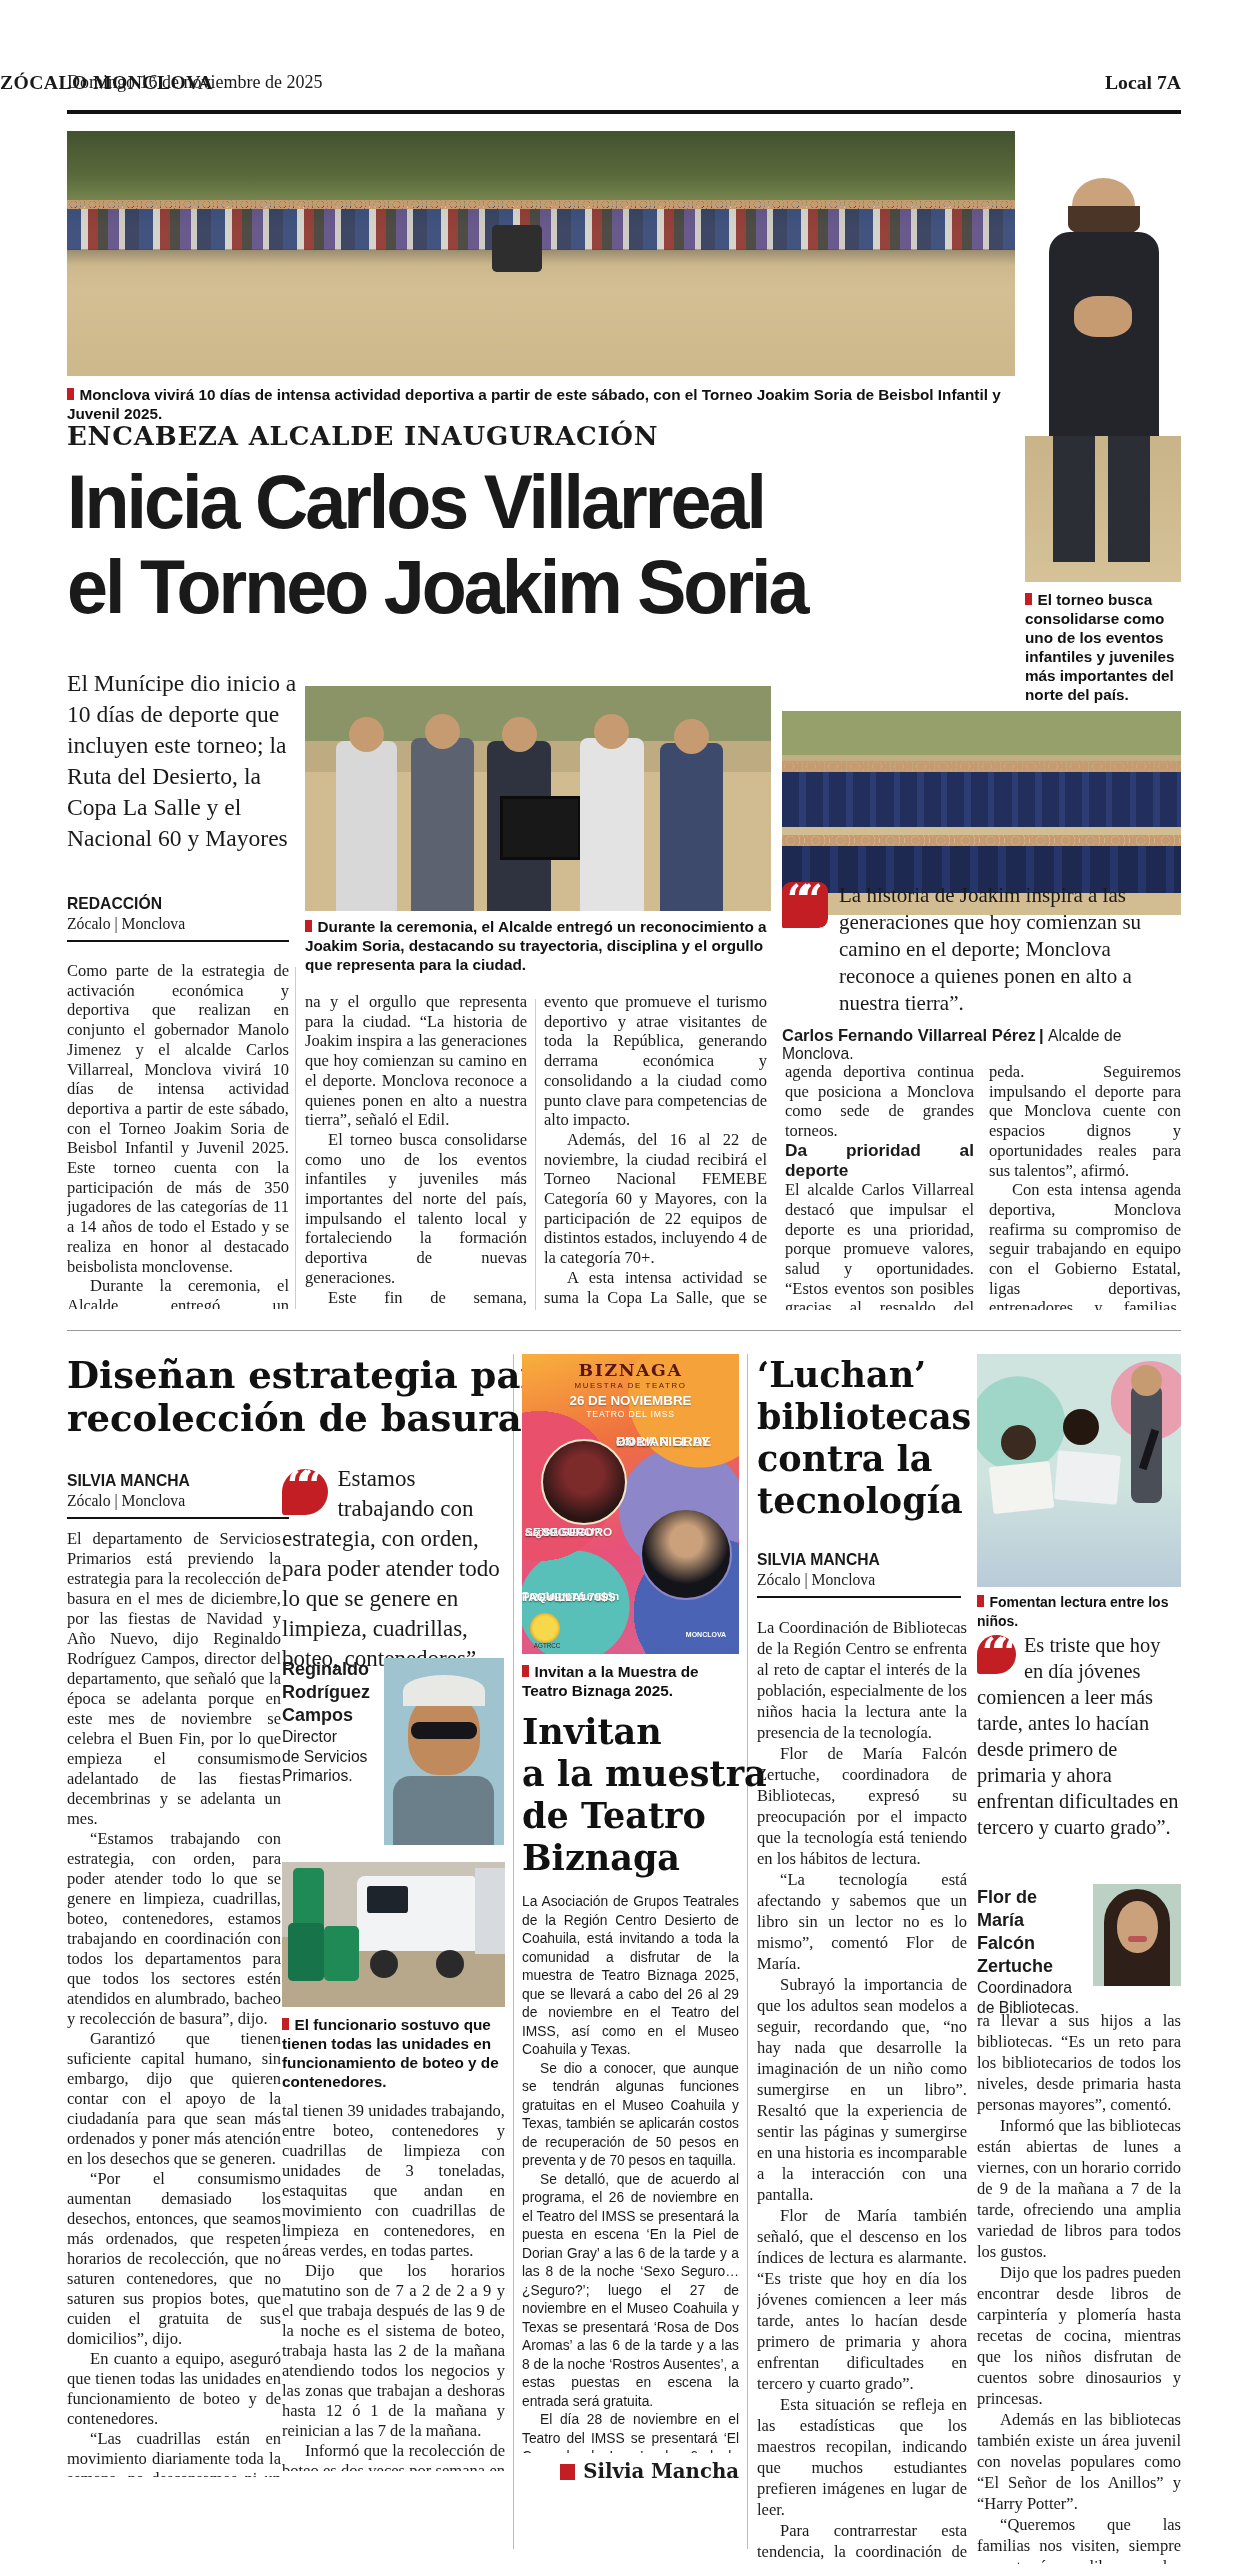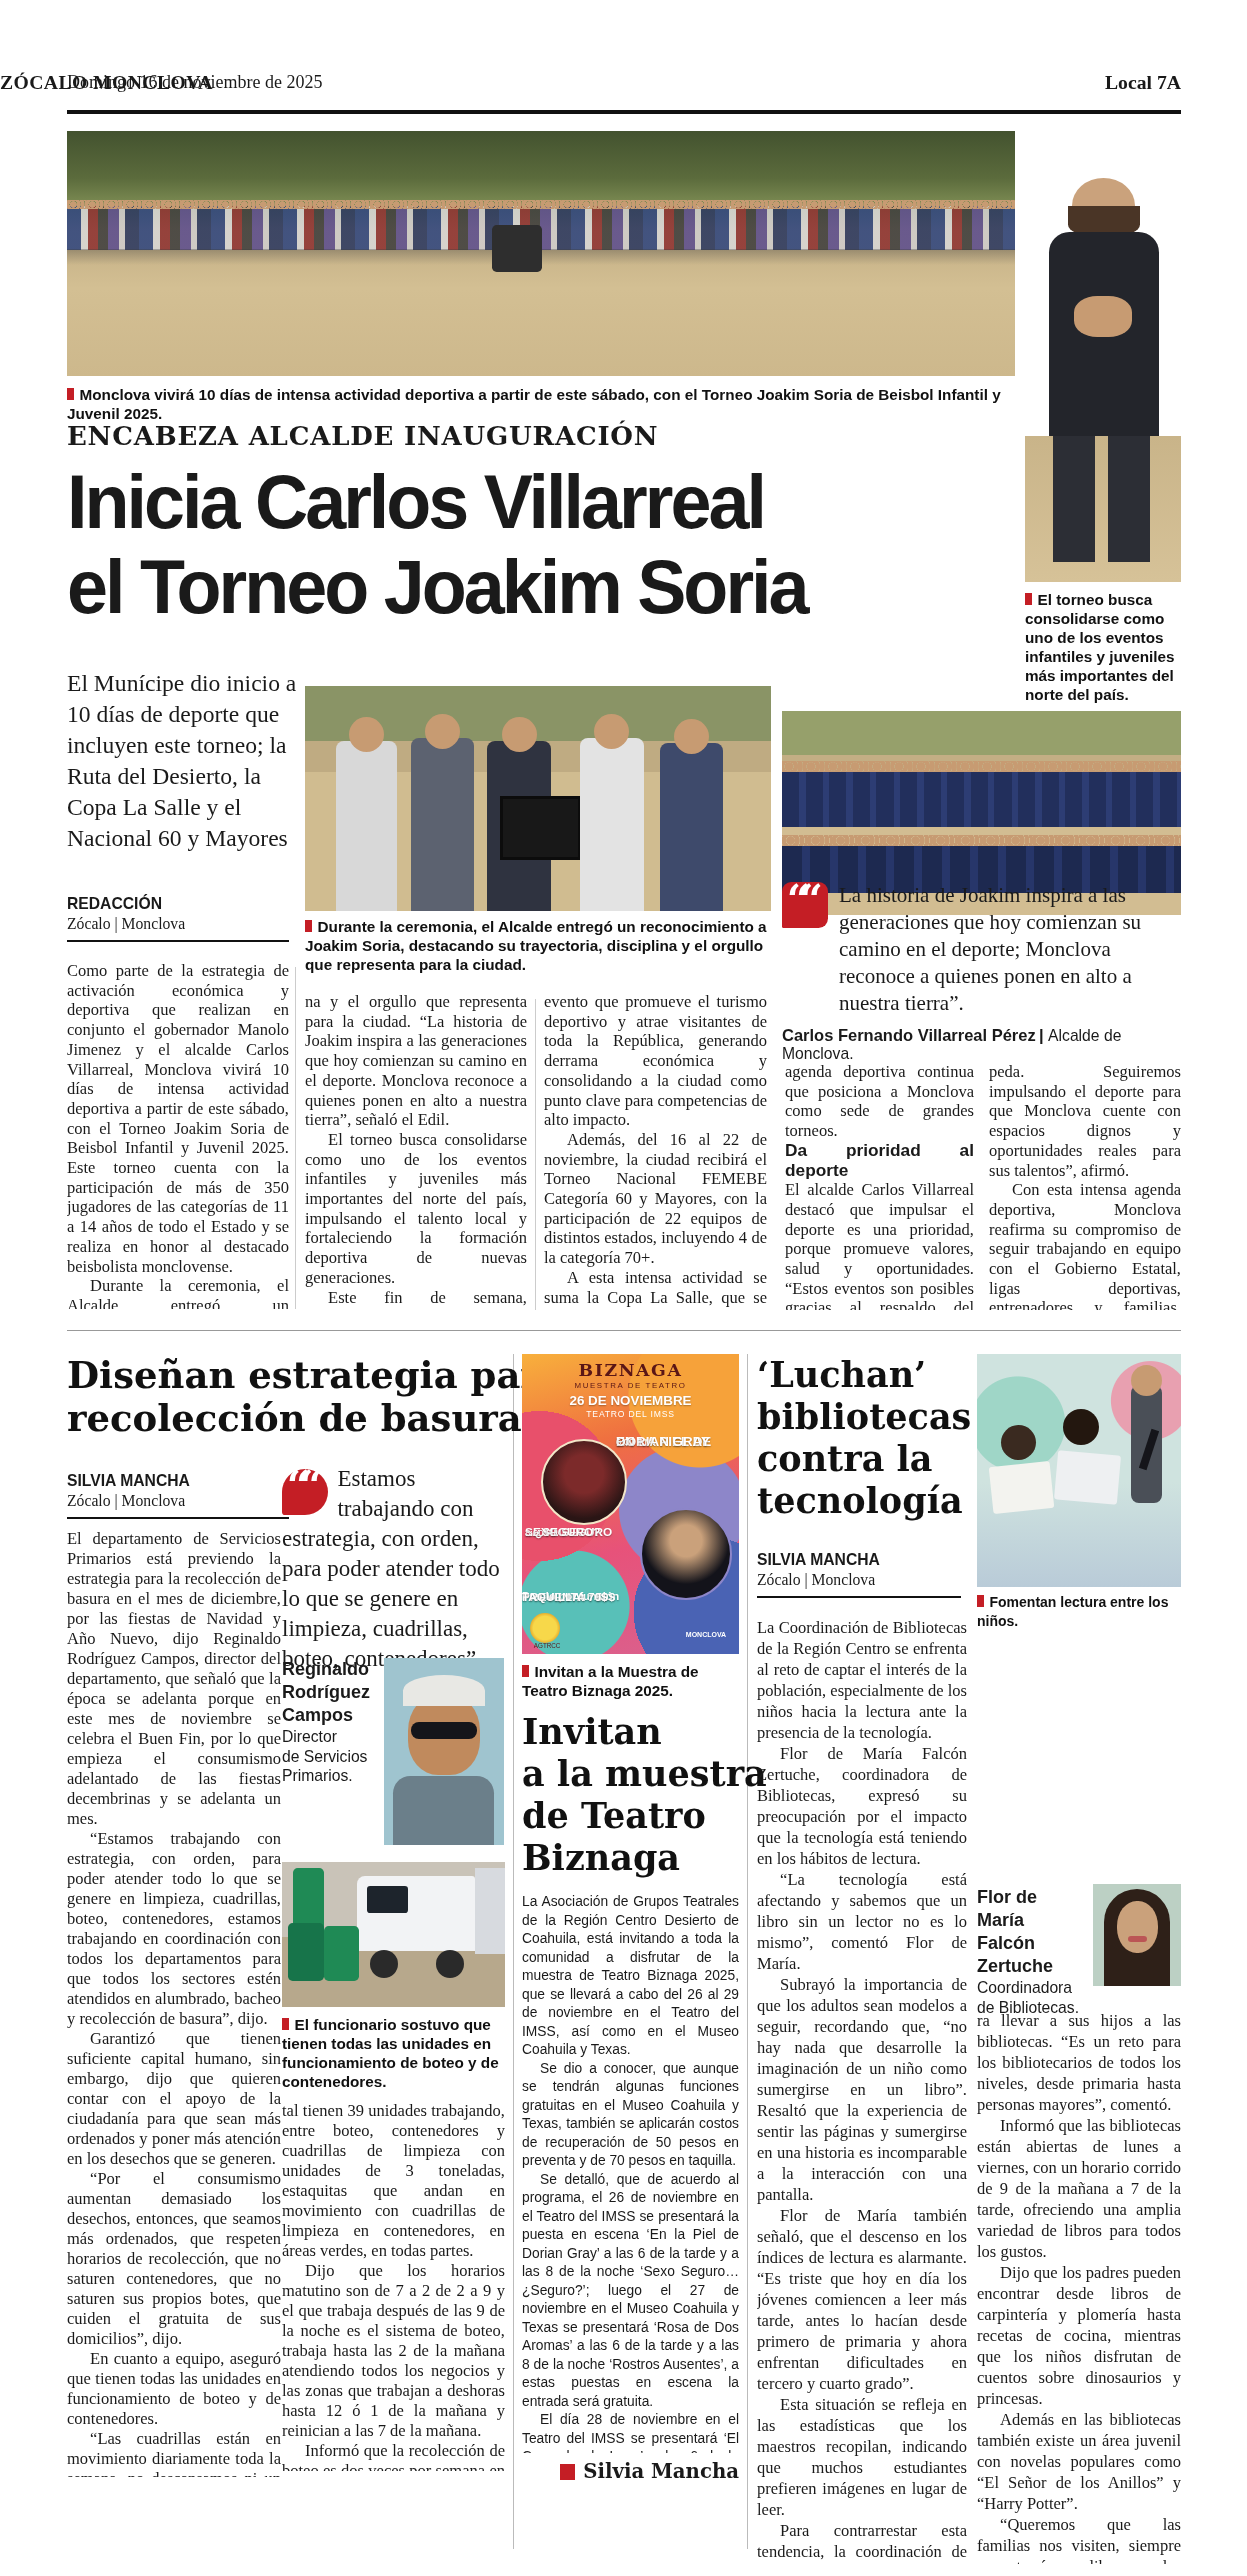--- a/index.html
+++ b/index.html
@@ -305,20 +305,24 @@
     <p>La Coordinación de Bibliotecas de la Región Centro se enfrenta al reto de captar el interés de la población, especialmente de los niños hacia la lectura ante la presencia de la tecnología.</p>
     <p>Flor de María Falcón Zertuche, coordinadora de Bibliotecas, expresó su preocupación por el impacto que la tecnología está teniendo en los hábitos de lectura.</p>
     <p>“La tecnología está afectando y sabemos que un libro sin un lector no es lo mismo”, comentó Flor de María.</p>
     <p>Subrayó la importancia de que los adultos sean modelos a seguir, recordando que, “no hay nada que desarrolle la imaginación de un niño como sumergirse en un libro”. Resaltó que la experiencia de sentir las páginas y sumergirse en una historia es incomparable a la interacción con una pantalla.</p>
     <p>Flor de María también señaló, que el descenso en los índices de lectura es alarmante. “Es triste que hoy en día los jóvenes comiencen a leer más tarde, antes lo hacían desde primero de primaria y ahora enfrentan dificultades en tercero y cuarto grado”.</p>
     <p>Esta situación se refleja en las estadísticas que los maestros recopilan, indicando que muchos estudiantes prefieren imágenes en lugar de leer.</p>
     <p>Para contrarrestar esta tendencia, la coordinación de Bibliotecas cuenta con actividades como la “Hora del Cuento” y círculos de lectura, buscando fomentar el hábito de lectura en todas las edades.</p>
 
   </div>
 
+  <div class="abs" style="left:977px;top:1632px;width:204px;">
+    <div class="qico round" style="float:left;margin:3.1px 7.9px 1.6px 0;width:39px;height:39px;"></div>
+    <div class="qtext" style="font-size:20.4px;line-height:26px;">Es triste que hoy en día jóvenes comiencen a leer más tarde, antes lo hacían desde primero de primaria y ahora enfrentan dificultades en tercero y cuarto grado”.</div>
+  </div>
   <div class="abs" style="left:977px;top:1886px;width:107px;">
     <div class="qattr-name" style="font-size:18px;line-height:23px;">
       <div>Flor de</div>
       <div>María Falcón</div>
       <div>Zertuche</div>
     </div>
     <div class="qattr-role" style="line-height:19.7px;">
       <div>Coordinadora</div>
       <div>de Bibliotecas.</div>
     </div>

